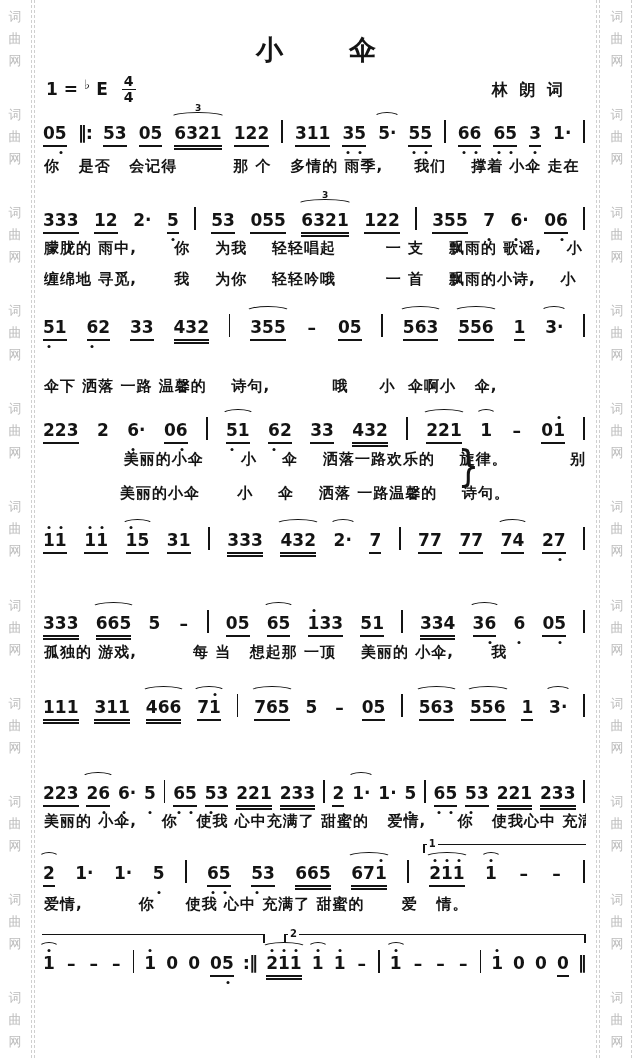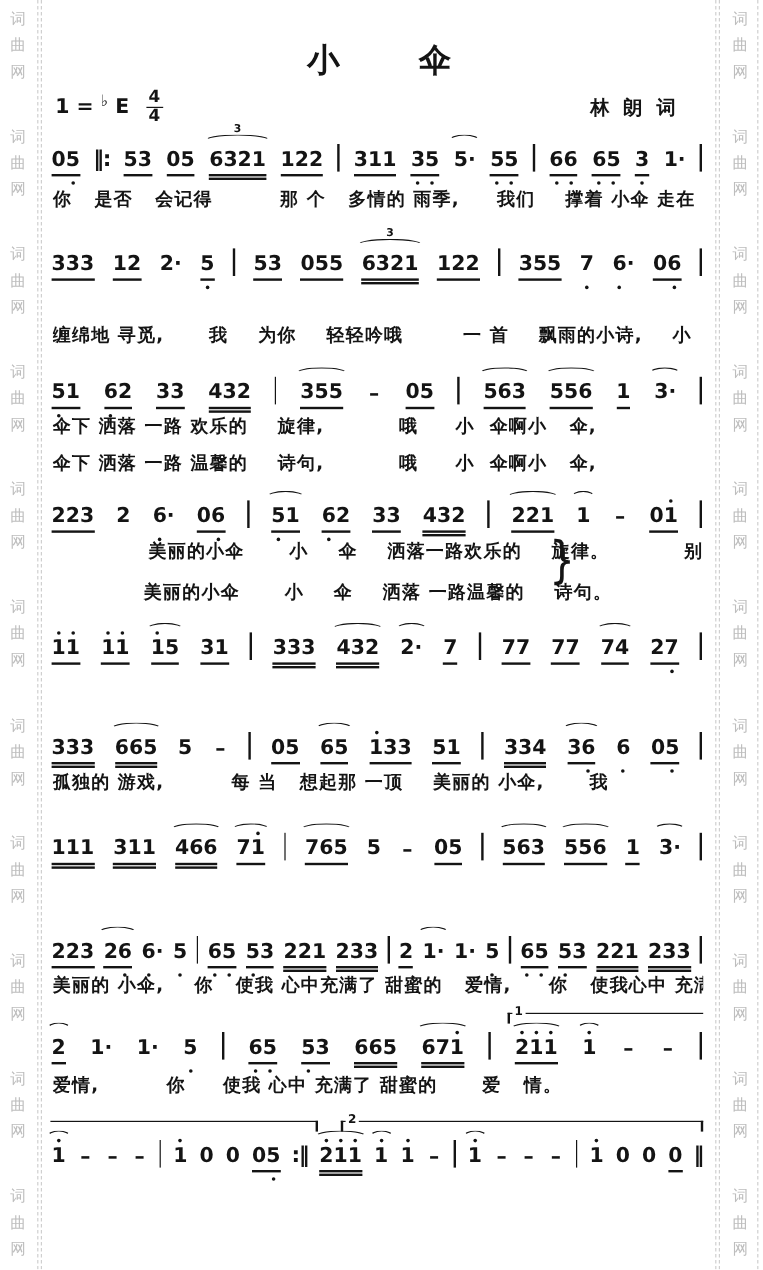--- a/index.html
+++ b/index.html
@@ -307,20 +307,21 @@
         <span class="tk">
           <span class="ch db">6</span>
           <span class="ch aug">·</span>
         </span>
         <span class="tk u1">
           <span class="ch">0</span>
           <span class="ch db">6</span>
         </span>
         <span class="bar"></span>
       </div>
+      <div class="lyric" style="top: 239px;">朦胧的 雨中,      你    为我    轻轻唱起        一 支    飘雨的 歌谣,    小</div>
       <div class="lyric" style="top: 270px;">缠绵地 寻觅,      我    为你    轻轻吟哦        一 首    飘雨的小诗,    小</div>
       <div class="notes" style="top: 314px;">
         <span class="tk u1">
           <span class="ch db">5</span>
           <span class="ch">1</span>
         </span>
         <span class="tk u1">
           <span class="ch db">6</span>
           <span class="ch">2</span>
         </span>
@@ -361,21 +362,20 @@
         <span class="tk u1">
           <span class="ch">1</span>
         </span>
         <span class="tk">
           <span class="ch">3</span>
           <span class="ch aug">·</span>
           <i class="slur"></i>
         </span>
         <span class="bar"></span>
       </div>
-      <div class="lyric" style="top: 346px;">伞下 洒落 一路 欢乐的    旋律,          哦     小  伞啊小   伞,</div>
       <div class="lyric" style="top: 377px;">伞下 洒落 一路 温馨的    诗句,          哦     小  伞啊小   伞,</div>
       <div class="notes" style="top: 417px;">
         <span class="tk u1">
           <span class="ch">2</span>
           <span class="ch">2</span>
           <span class="ch">3</span>
         </span>
         <span class="tk">
           <span class="ch">2</span>
         </span>

